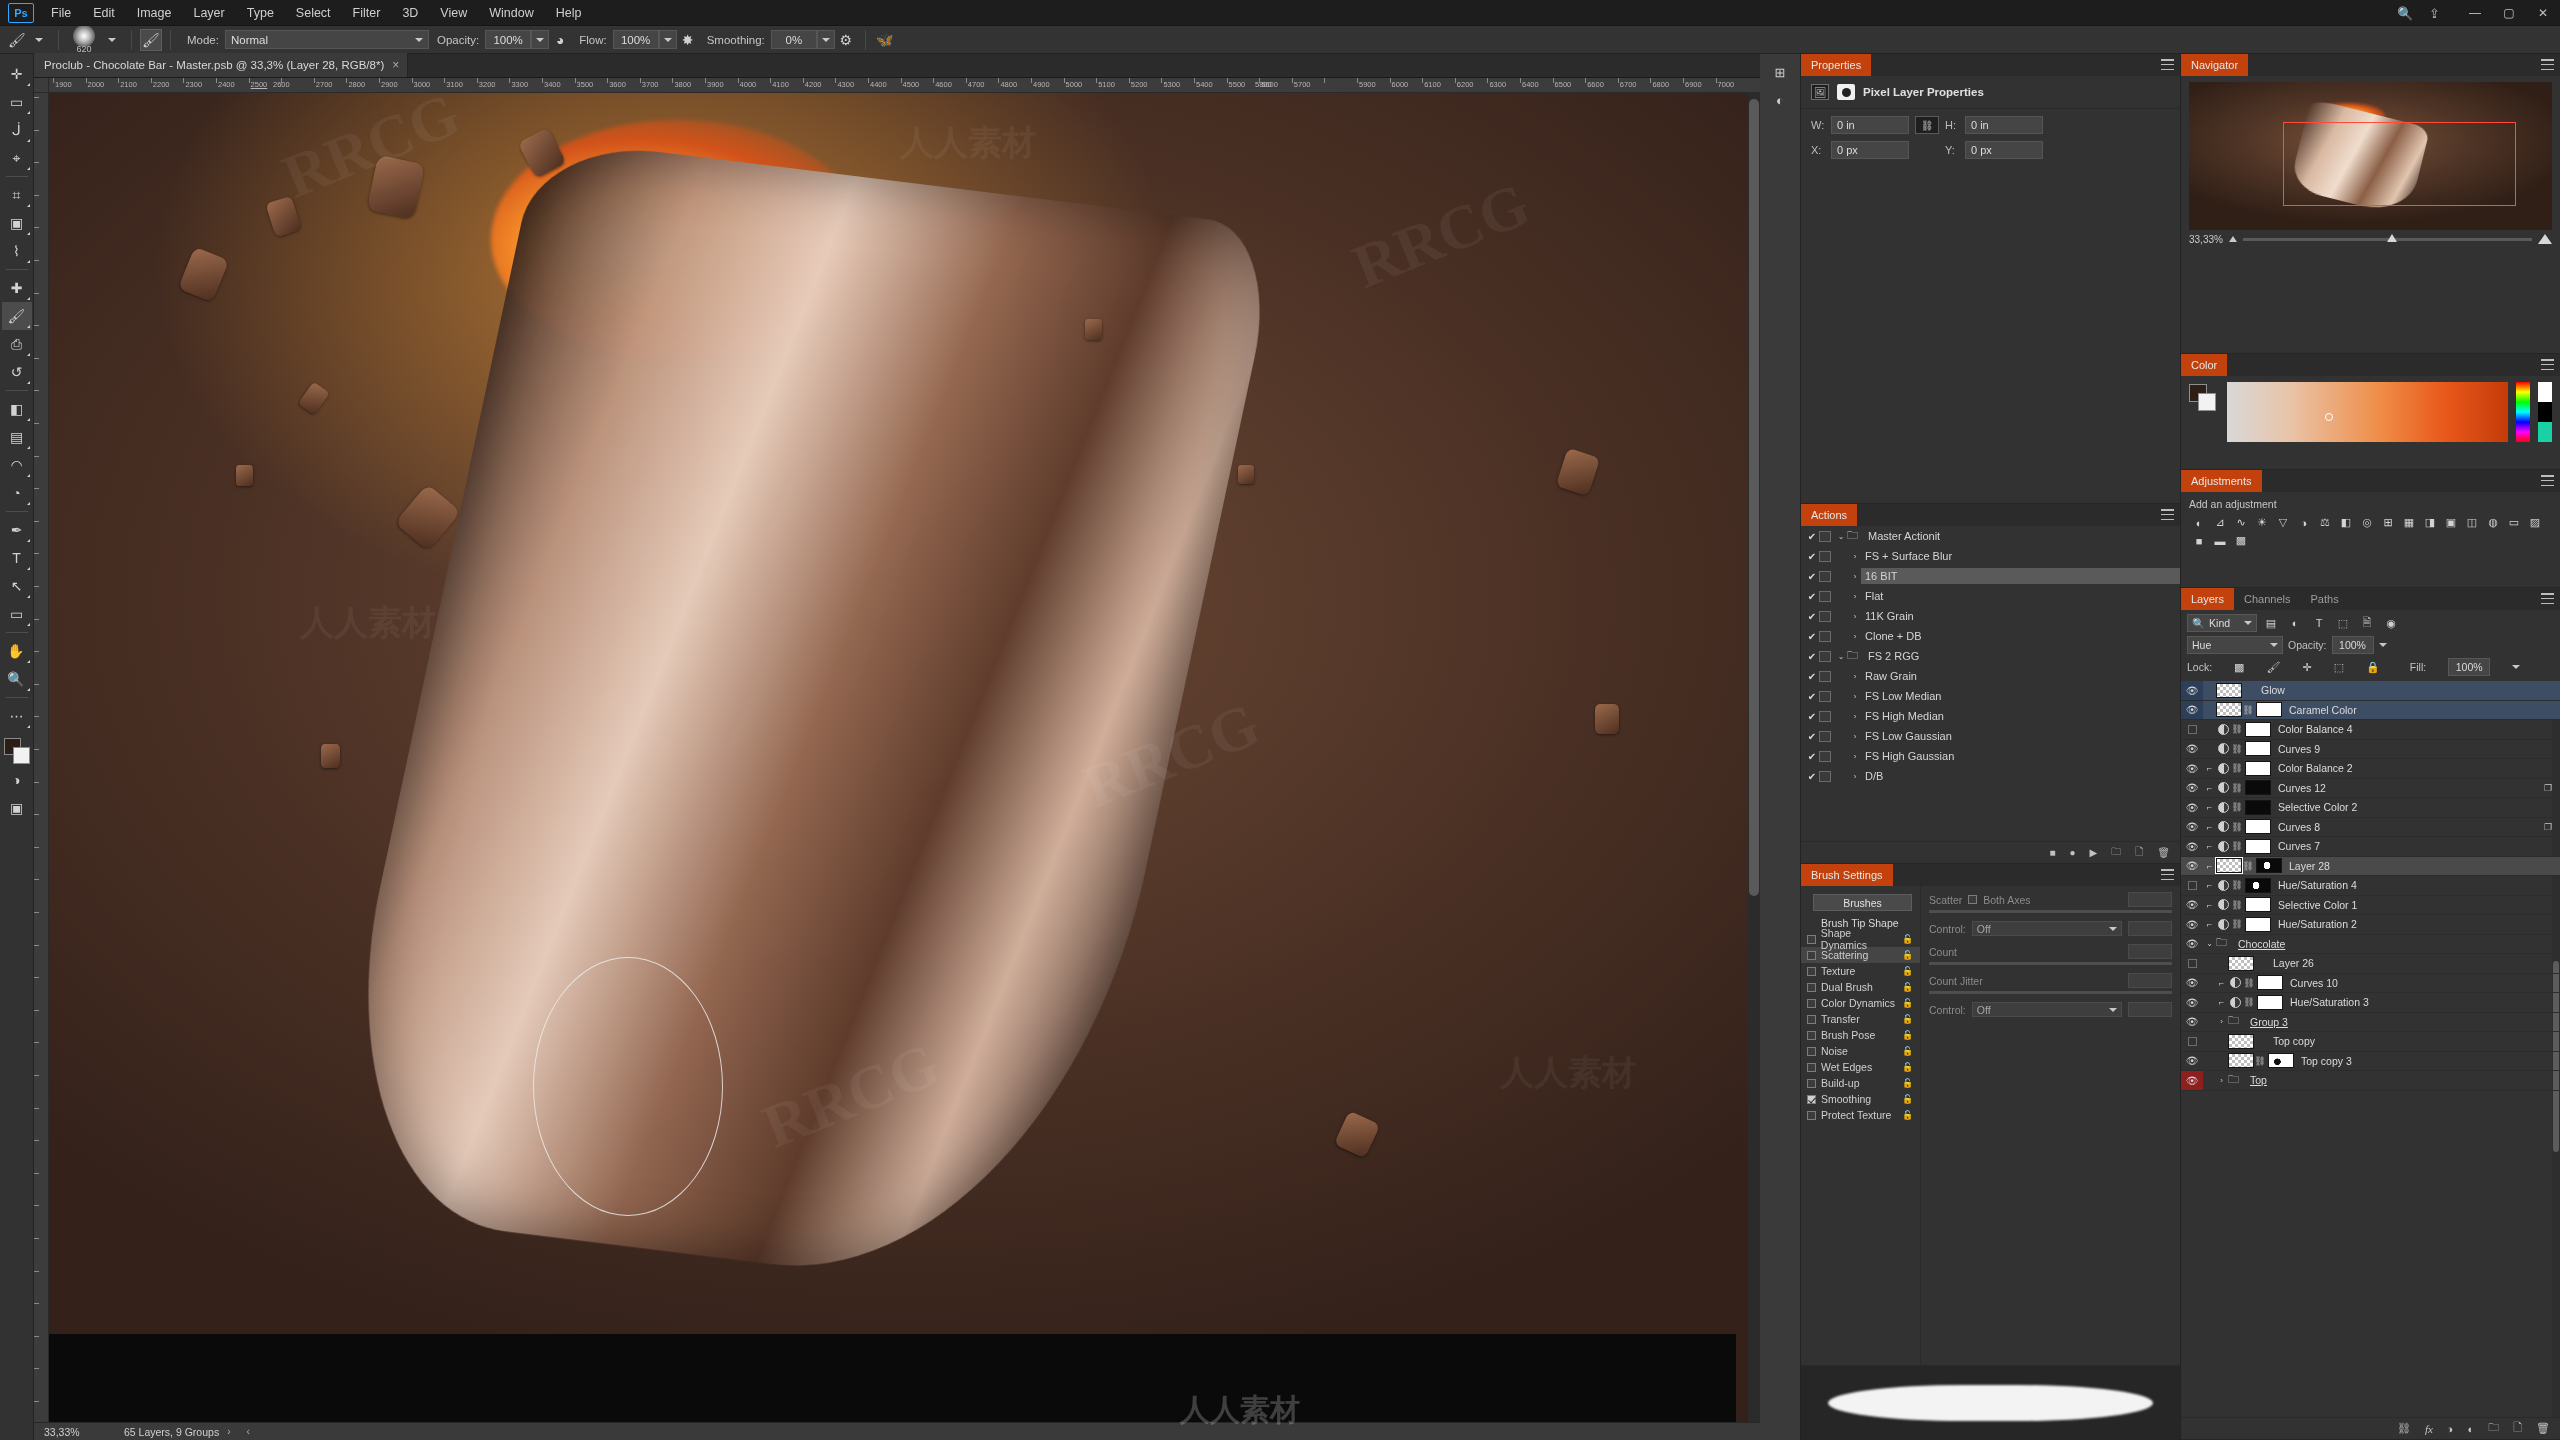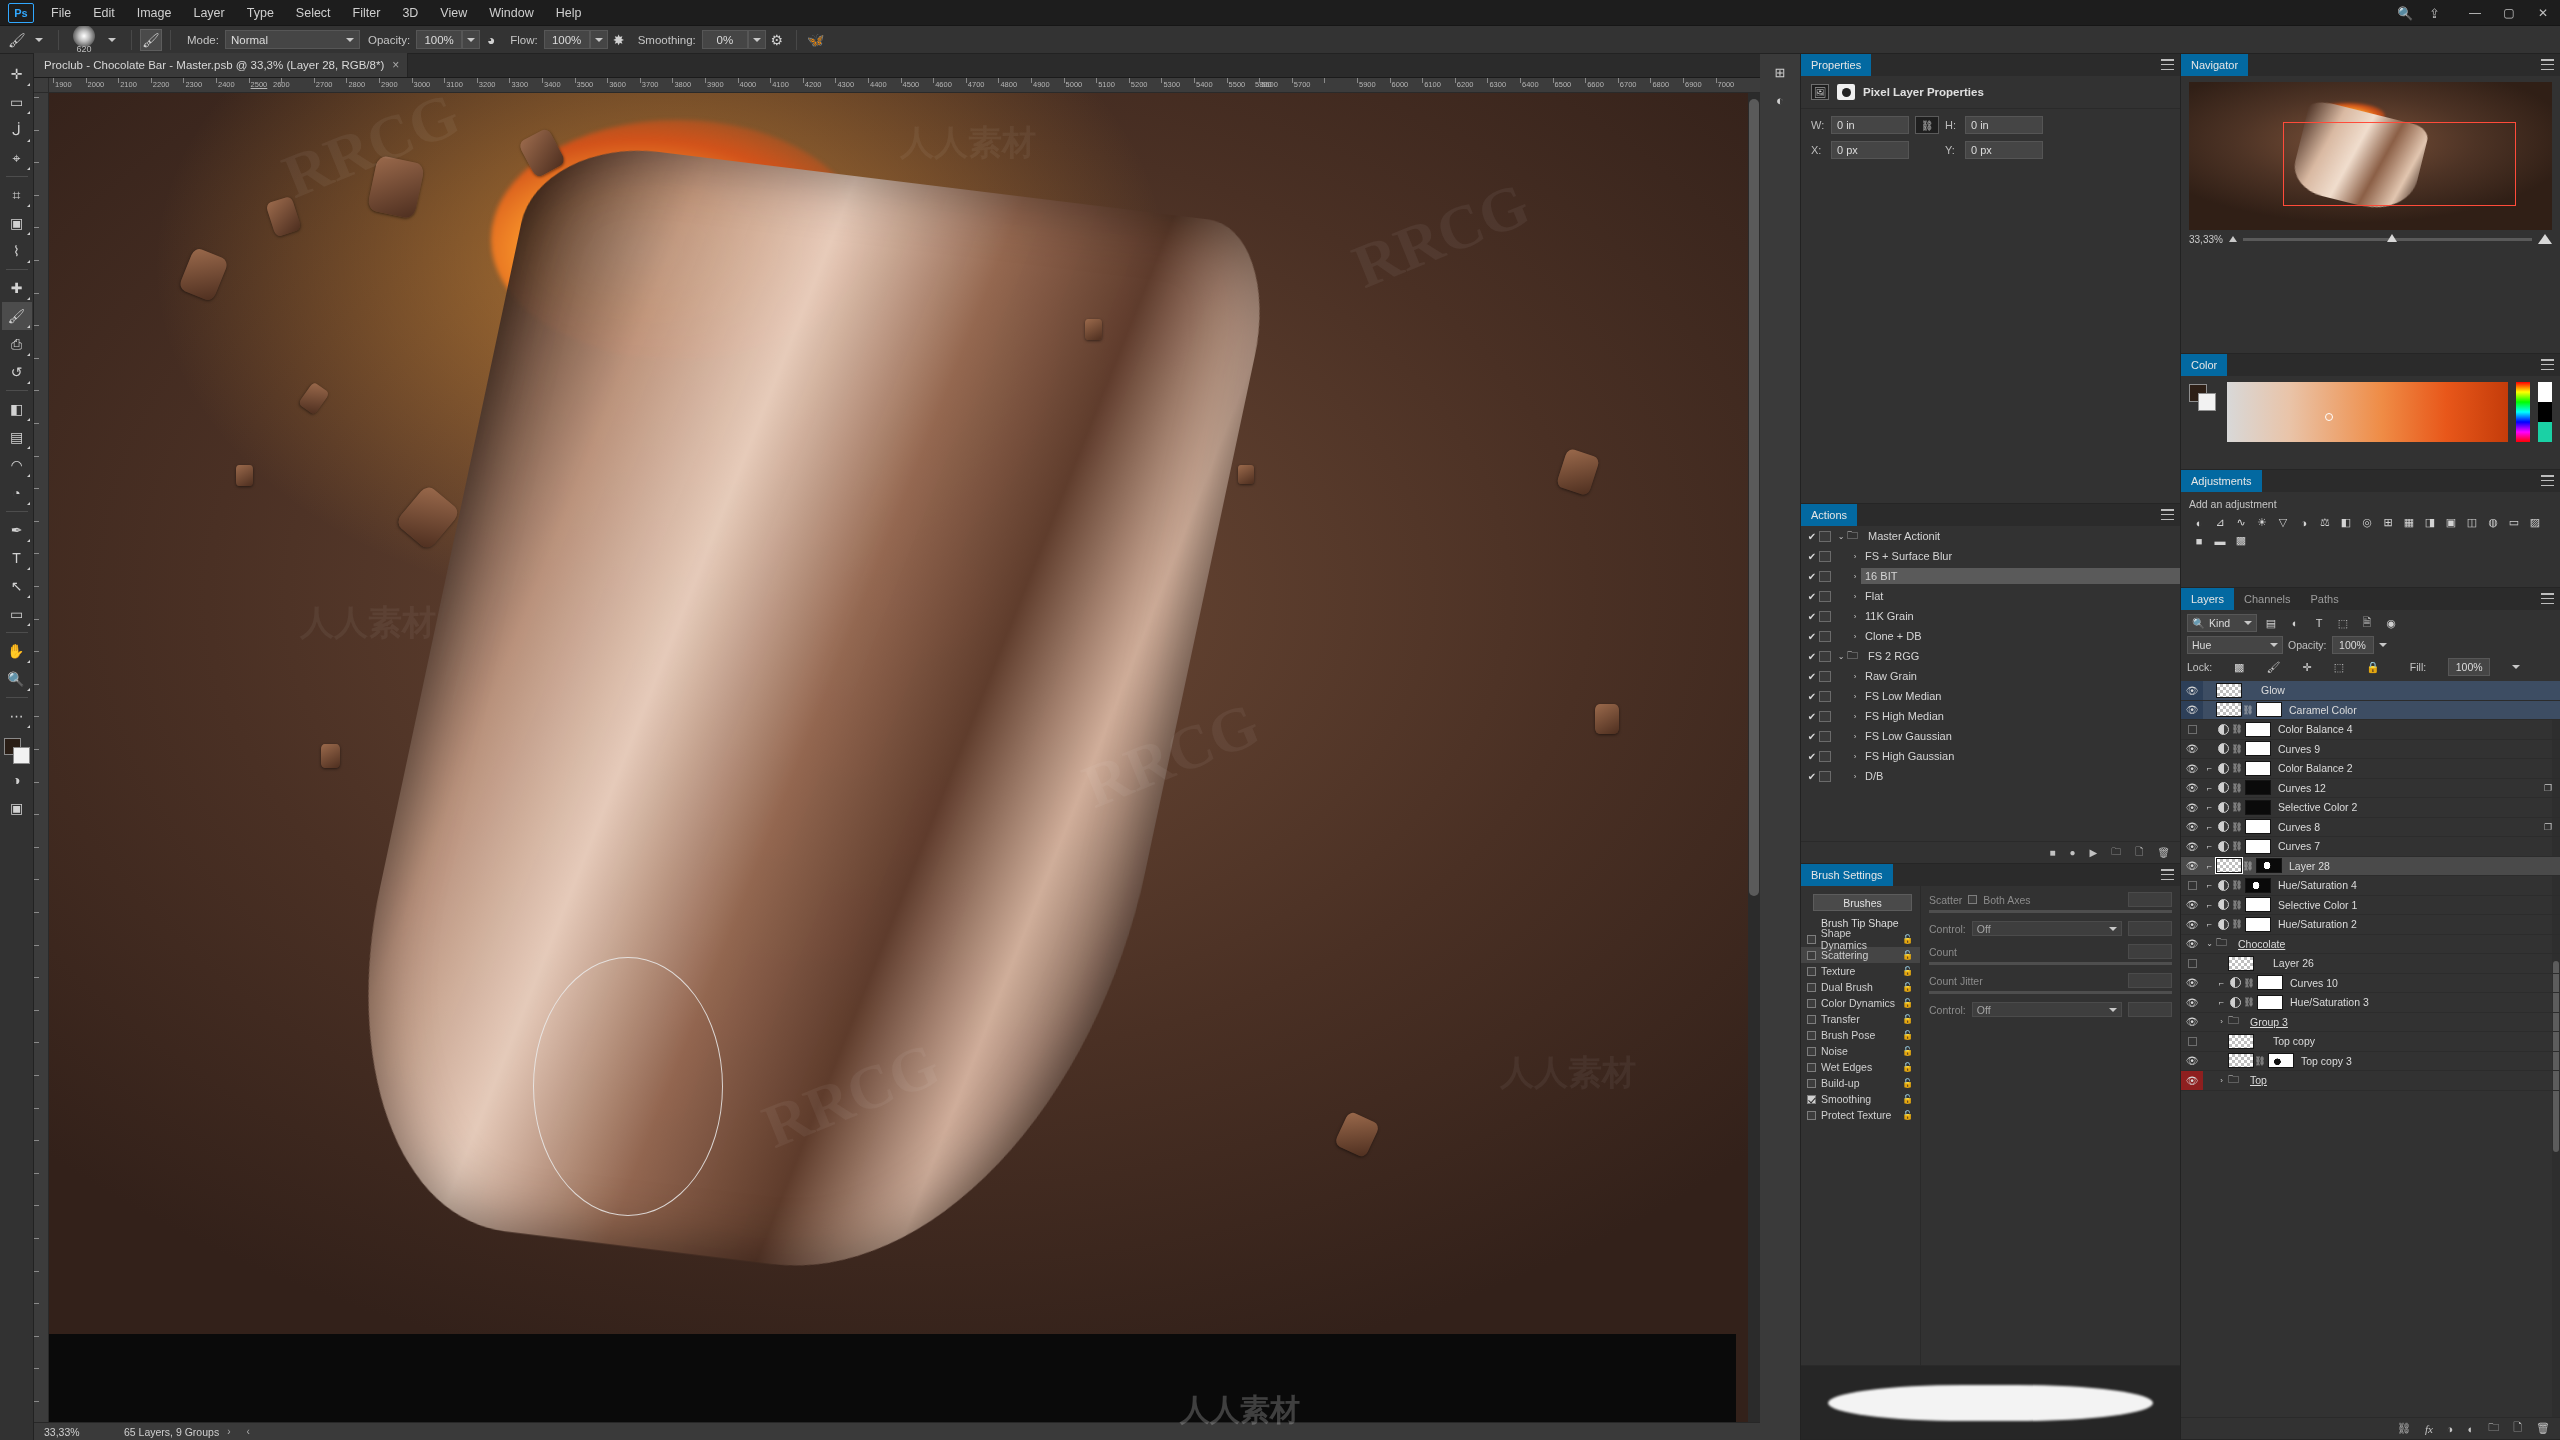--- a/index.html
+++ b/index.html
@@ -97,21 +97,21 @@
 
   
   .dock{display:flex;flex:0 0 auto;}
   .dockcol{display:flex;flex-direction:column;background:#323232;border-left:1px solid #222;}
   .col-mid{width:40px;background:#3a3a3a;display:flex;flex-direction:column;align-items:center;padding-top:6px;gap:4px;}
   .coll-icon{width:28px;height:24px;display:flex;align-items:center;justify-content:center;color:#cfcfcf;font-size:13px;}
 
   .panel{background:#323232;display:flex;flex-direction:column;border-bottom:1px solid #252525;}
   .panel-tabs{height:22px;background:#2b2b2b;display:flex;align-items:stretch;position:relative;flex:0 0 22px;}
   .ptab{padding:0 10px;display:flex;align-items:center;font-size:11px;color:#9d9d9d;}
-  .ptab.active{background:#0369a1;color:#e6e6e6;}
+  .ptab.active{background:#c2410c;color:#e6e6e6;}
   .pmenu{position:absolute;right:6px;top:5px;width:13px;height:11px;display:flex;flex-direction:column;justify-content:space-between;}
   .pmenu i{display:block;height:1.5px;background:#bdbdbd;}
   .panel-body{flex:1;overflow:hidden;position:relative;}
 
   
   .prop-head{display:flex;align-items:center;gap:8px;padding:8px 10px 6px 10px;}
   .prop-icn{width:18px;height:16px;background:#1f1f1f;border:1px solid #6e6e6e;display:flex;align-items:center;justify-content:center;font-size:10px;color:#cfcfcf;}
   .prop-icn2{width:18px;height:16px;background:#f0f0f0;border-radius:2px;display:flex;align-items:center;justify-content:center;}
   .prop-icn2 b{width:9px;height:9px;border-radius:50%;background:#222;display:block;}
   .prop-title{font-size:11.5px;color:#e0e0e0;font-weight:bold;}
@@ -271,21 +271,21 @@
       <div class="brush-preview"></div>
       <div class="brush-size-label">620</div>
     </div>
     <div class="ob-icon">
         <span class="caret"></span>
       </div>
     <div class="ob-sep"></div>
     <div class="ob-icon" style="background:#4a4a4a;border:1px solid #5d5d5d;">🖌</div>
     <div class="ob-sep"></div>
     <span class="ob-label">Mode:</span>
-    <div class="ob-dropdown" style="width:135px">
+    <div class="ob-dropdown" style="width:204px">
       <span>Normal</span>
       <span class="caret"></span>
     </div>
     <span class="ob-label">Opacity:</span>
     <div class="ob-field" style="width:46px;justify-content:center">
       <span>100%</span>
     </div>
     <div class="ob-dropdown" style="width:18px;justify-content:center">
         <span class="caret"></span>
       </div>

